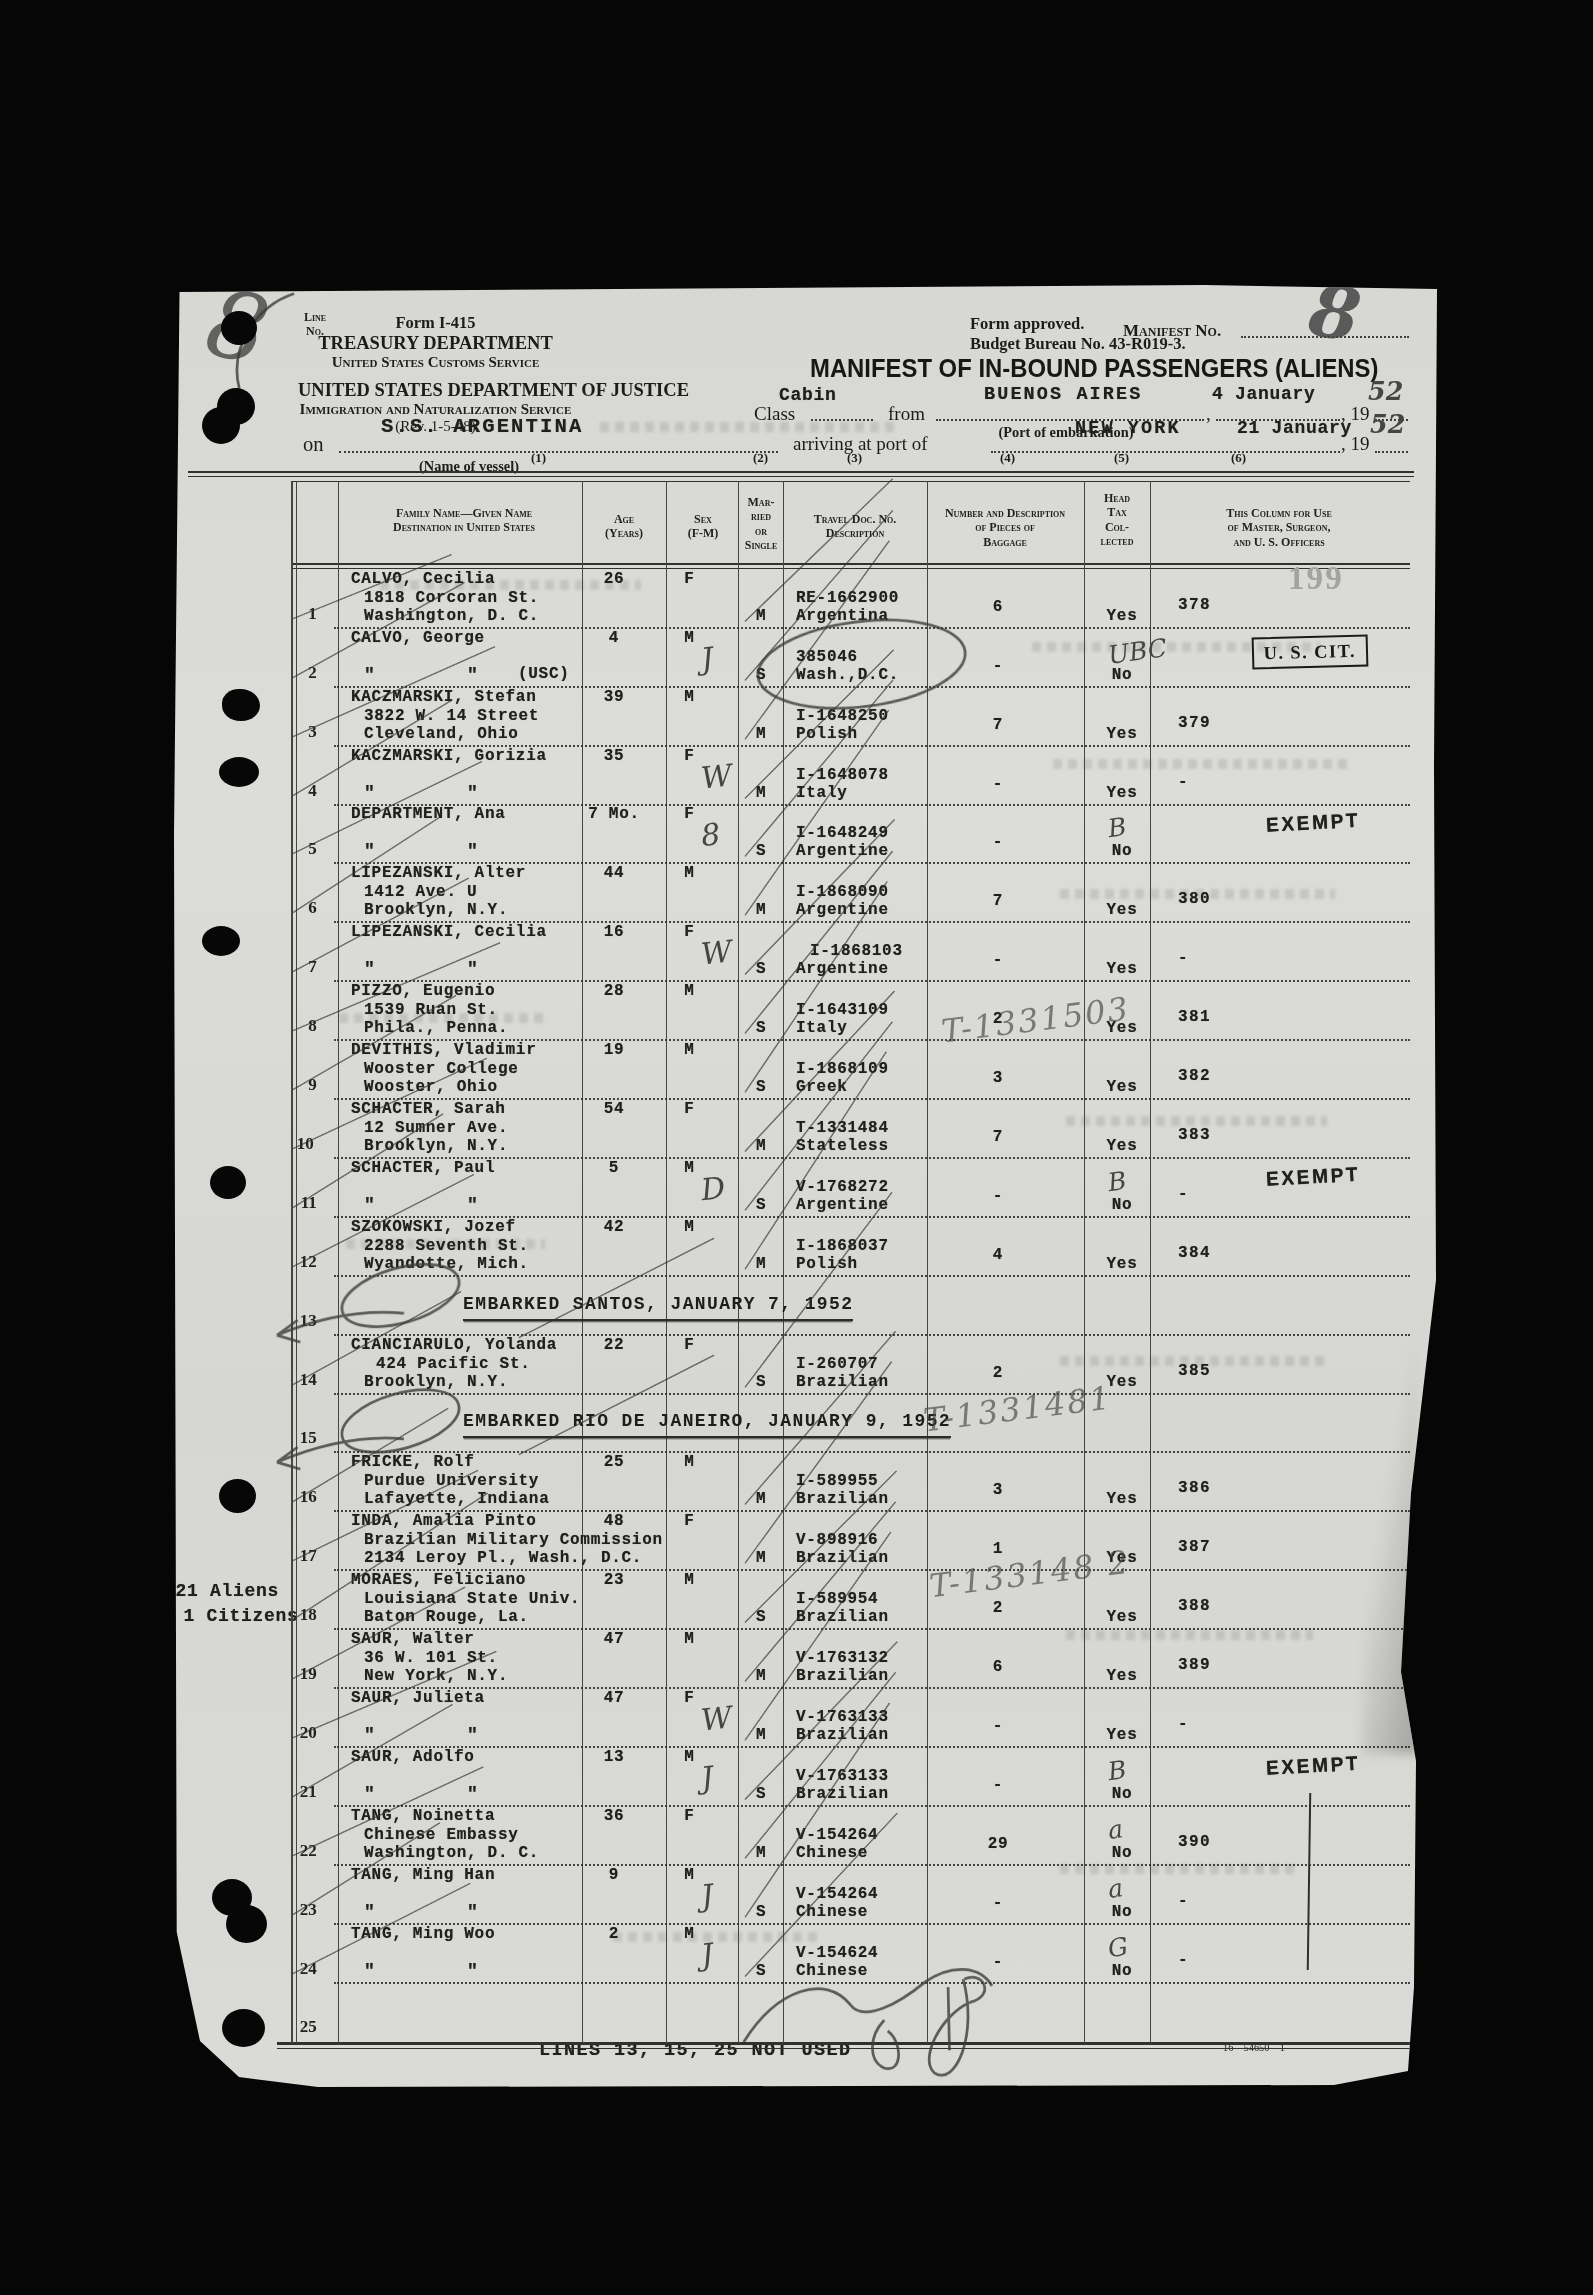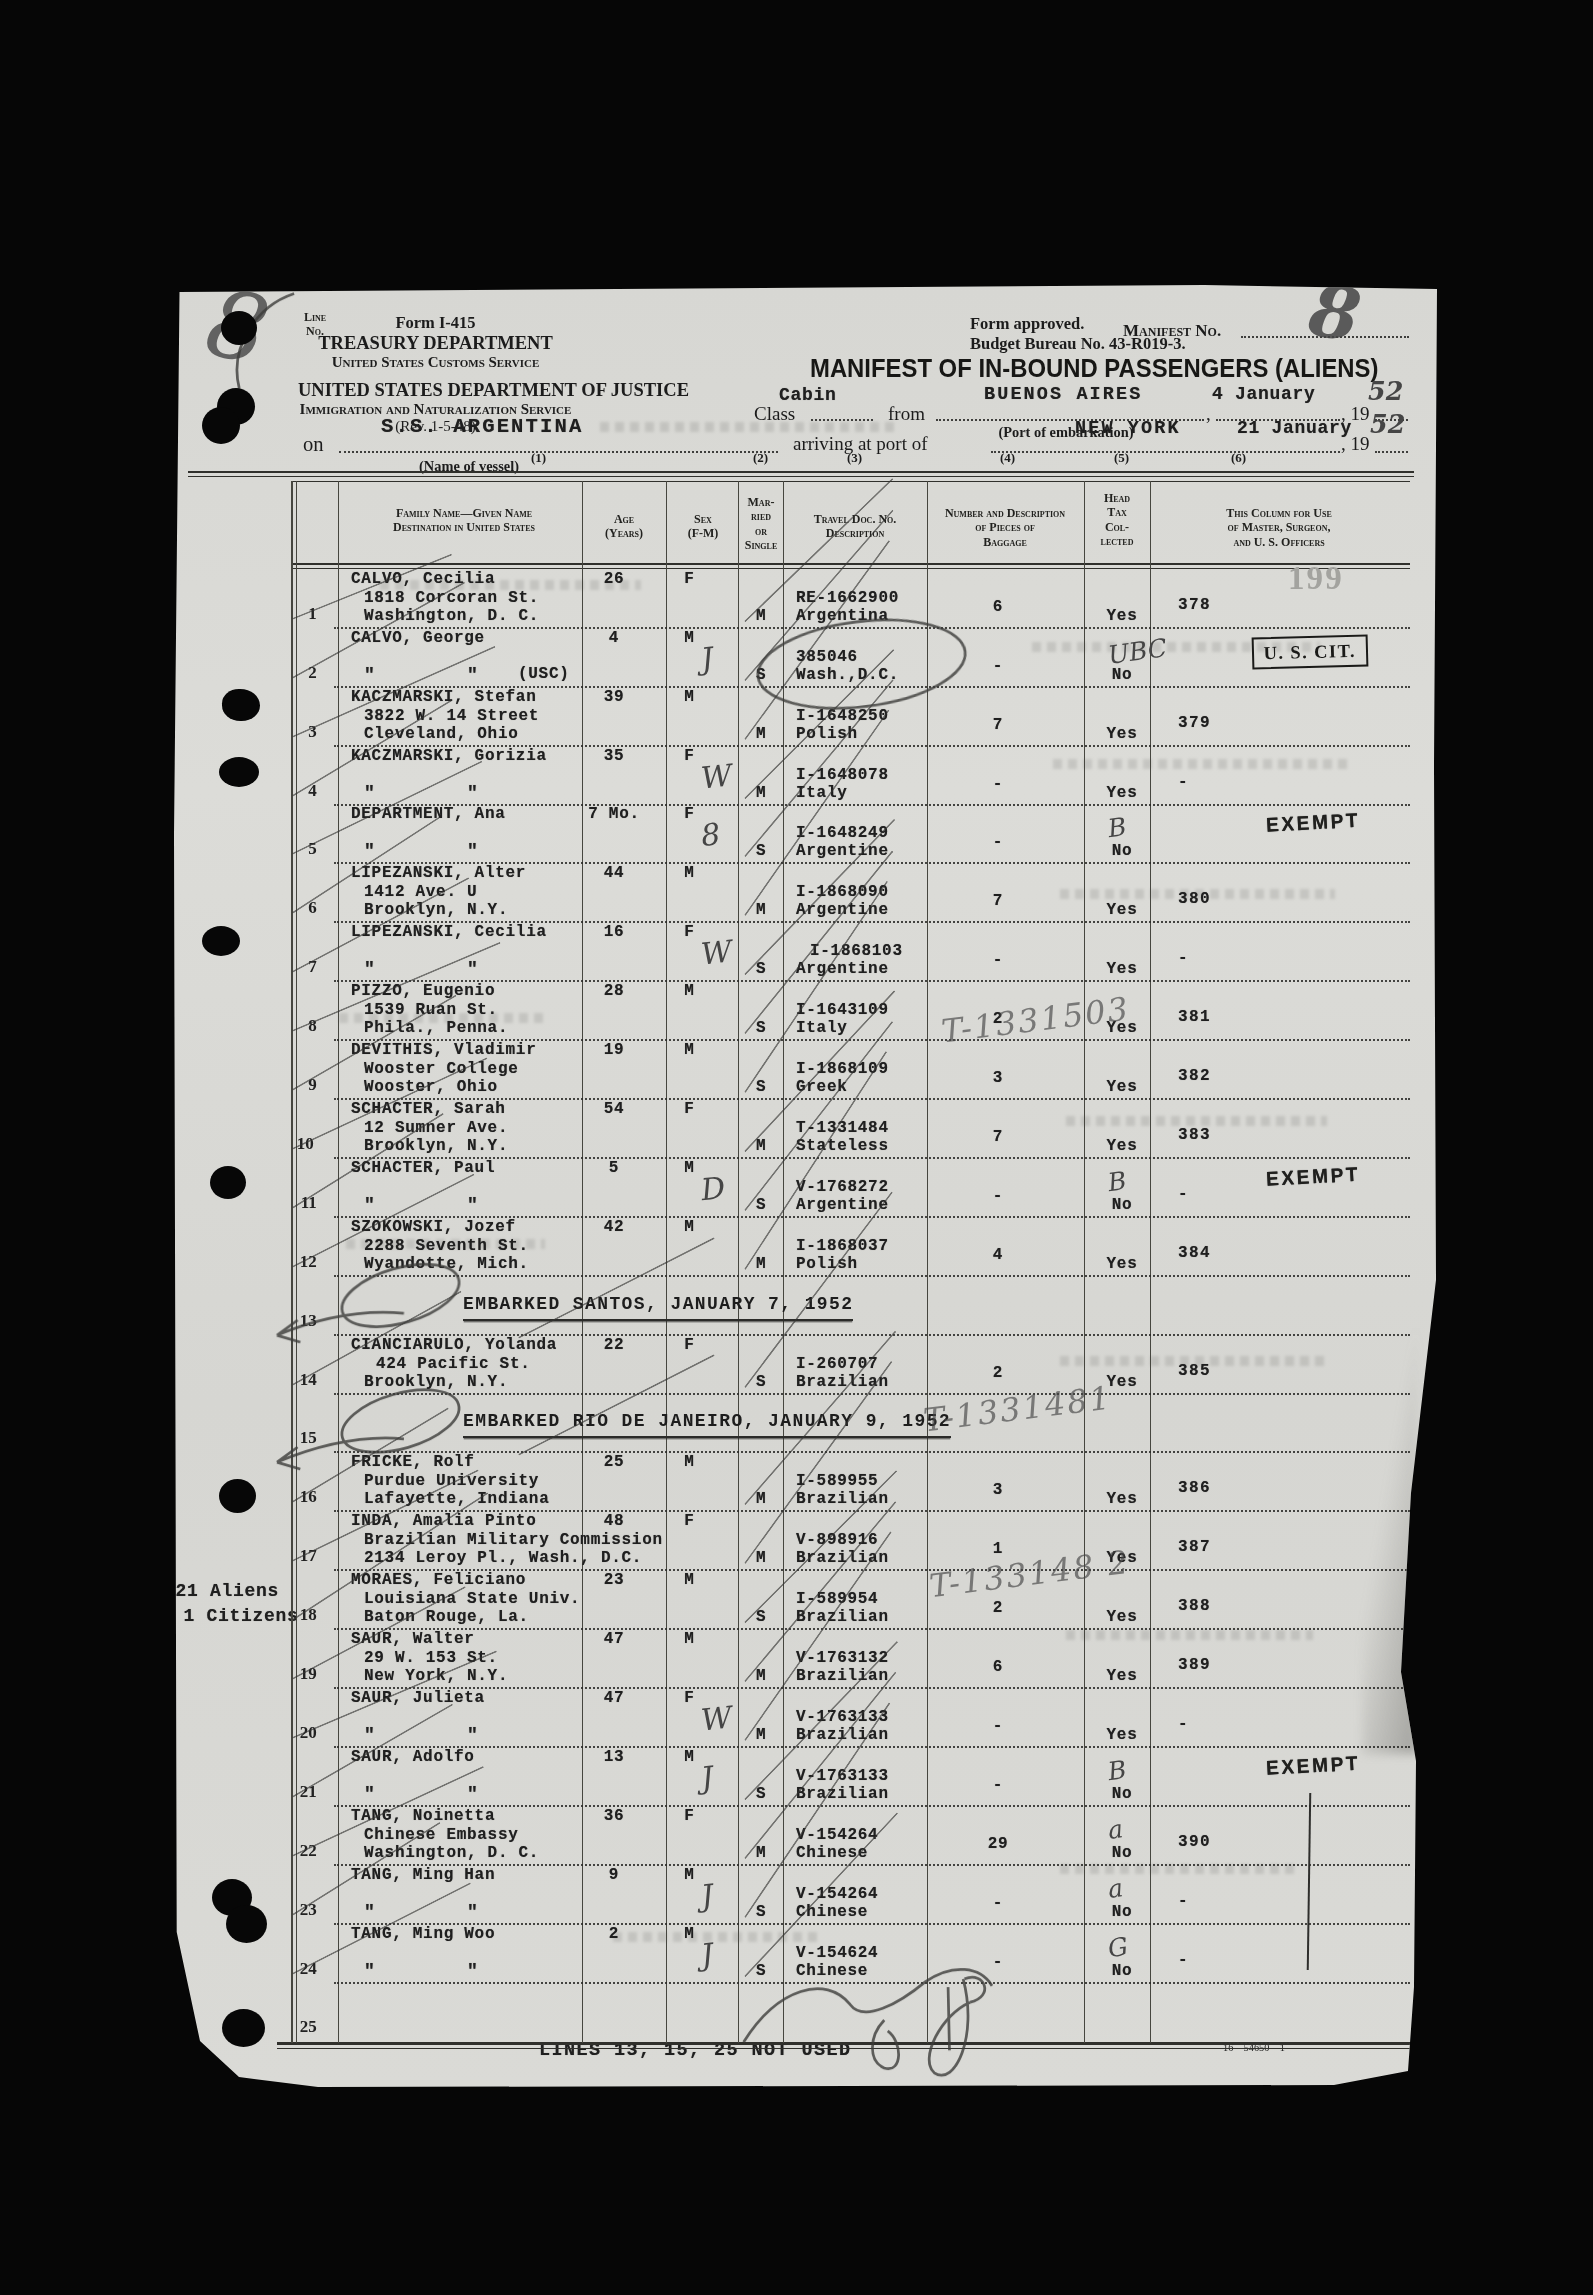--- a/index.html
+++ b/index.html
@@ -476,21 +476,21 @@
         <div class="abs typed ctr" style="left:800px;top:37px;width:62px;">Yes</div>
         <div class="abs typed" style="left:887px;top:26px;letter-spacing:1.4px;">388</div>
         <div class="abs sl" style="left:1.4px;top:48px;width:233px;transform:rotate(-33deg);"></div>
         <div class="abs sl" style="left:453px;top:51px;width:215px;transform:rotate(-45deg);"></div>
         <div class="abs hw" style="left:638px;top:-16.5px;font-size:32px;transform:rotate(-7deg);opacity:.65;letter-spacing:2.1px;">T-133148 2</div>
       </div>
       <div class="t-row" style="left:117px;top:1345px;">
         <div class="abs dotline" style="left:43px;top:57px;width:1076px;"></div>
         <div class="abs lineno" style="left:2.7px;top:34px;width:23px;text-align:right;">19</div>
         <div class="abs typed" style="left:60px;top:0px;">SAUR, Walter</div>
-        <div class="abs typed" style="left:73px;top:18.5px;">29 W. 153 St.</div>
+        <div class="abs typed" style="left:73px;top:18.5px;">36 W. 101 St.</div>
         <div class="abs typed" style="left:73px;top:37px;">New York, N.Y.</div>
         <div class="abs typed ctr" style="left:268px;top:0px;width:110px;">47</div>
         <div class="abs typed ctr" style="left:371px;top:0px;width:55px;">M</div>
         <div class="abs typed" style="left:465px;top:37px;">M</div>
         <div class="abs typed" style="left:505px;top:18.5px;">V-1763132</div>
         <div class="abs typed" style="left:505px;top:37px;">Brazilian</div>
         <div class="abs typed ctr" style="left:645px;top:27.5px;width:124px;">6</div>
         <div class="abs typed ctr" style="left:800px;top:37px;width:62px;">Yes</div>
         <div class="abs typed" style="left:887px;top:26px;letter-spacing:1.4px;">389</div>
         <div class="abs sl" style="left:1.4px;top:48px;width:196px;transform:rotate(-28deg);"></div>

